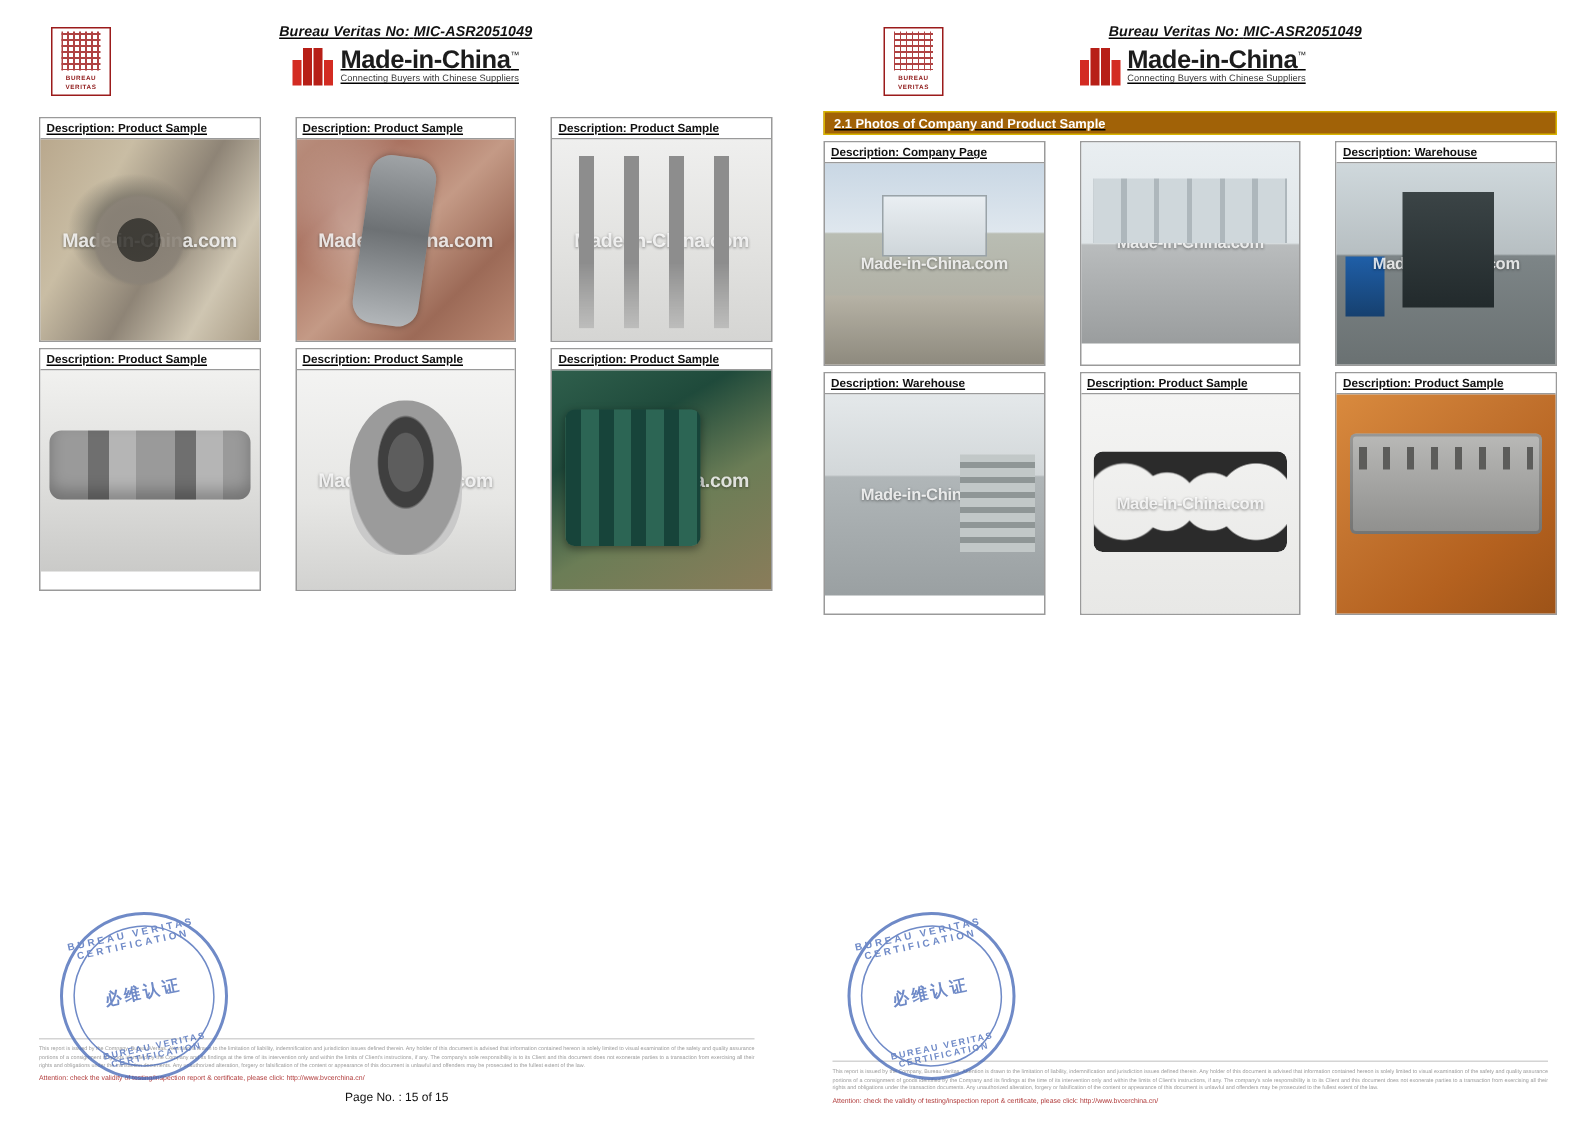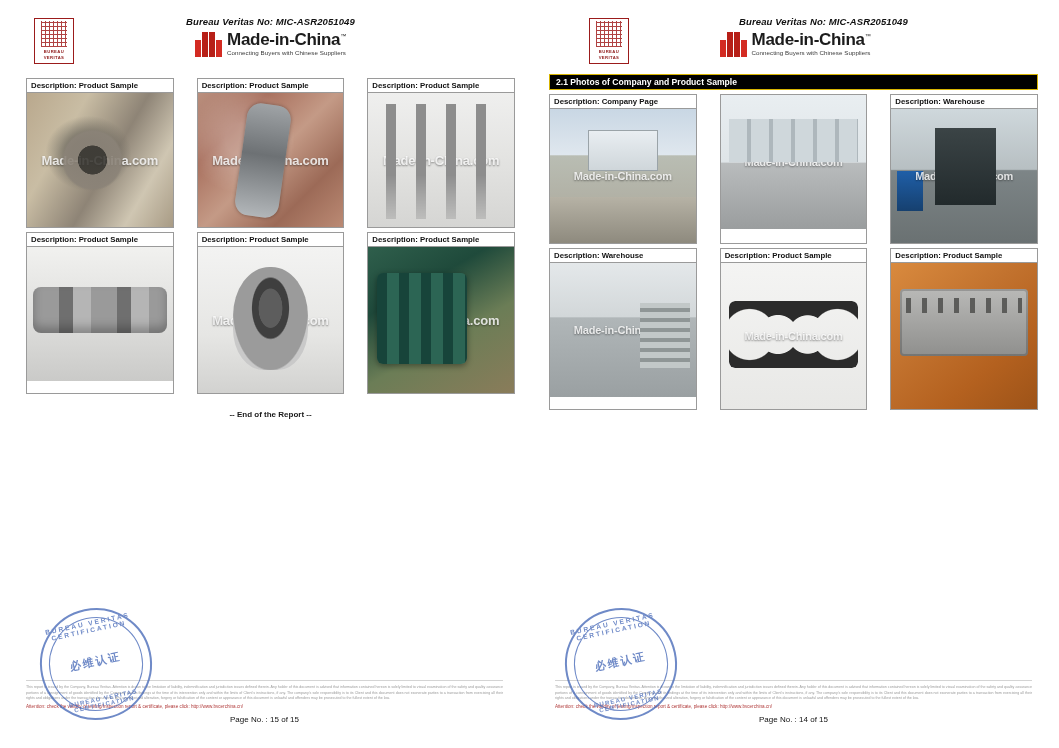--- a/index.html
+++ b/index.html
@@ -18,20 +18,21 @@
     display: flex;
     width: 1059px;
     height: 748px;
   }
   .page {
     position: relative;
     width: 529px;
     height: 748px;
     box-sizing: border-box;
     background: #ffffff;
+    text-decoration: underline;
   }
   .page.left { padding: 12px 14px 0 26px; }
   .page.right { padding: 12px 20px 0 20px; }
 
   
   .page-header {
     position: relative;
     height: 62px;
   }
   .bv-logo {
@@ -119,21 +120,21 @@
   }
 
   
   .section-title {
     font-size: 10px;
     font-weight: bold;
     color: #111;
     margin: 2px 0 4px 0;
   }
   .subsection-bar {
-    background: #000000;
+    background: #a16207;
     color: #ffffff;
     font-size: 8.6px;
     font-weight: bold;
     padding: 2px 6px;
     border: 1px solid #d8b400;
     box-sizing: border-box;
   }
 
   
   .grid {
@@ -341,21 +342,21 @@
     font-size: 8px;
     font-weight: bold;
     color: #1a1a1a;
     margin-top: 16px;
   }
   .footer {
     position: absolute;
     left: 0;
     right: 0;
     bottom: 0;
-    padding: 0 26px 24px 26px;
+    padding: 0 26px 12px 26px;
     box-sizing: border-box;
   }
   .legal {
     font-size: 3.6px;
     line-height: 5.2px;
     color: #9b9b9b;
     text-align: justify;
     border-top: 1px solid #d4d4d4;
     padding-top: 4px;
   }
@@ -487,21 +488,20 @@
 
       <div class="cell">
         <div class="caption">Description: Product Sample</div>
         <div class="photo img-engine" style="height:146px">
           <div class="wm">Made-in-China.com</div>
         </div>
       </div>
 
     </div>
 
-    <div class="end-report">-- End of the Report --</div>
 
     <div class="footer">
       <div class="legal">This report is issued by the Company, Bureau Veritas. Attention is drawn to the limitation of liability, indemnification and jurisdiction issues defined therein. Any holder of this document is advised that information contained hereon is solely limited to visual examination of the safety and quality assurance portions of a consignment of goods identified by the Company and its findings at the time of its intervention only and within the limits of Client's instructions, if any. The company's sole responsibility is to its Client and this document does not exonerate parties to a transaction from exercising all their rights and obligations under the transaction documents. Any unauthorized alteration, forgery or falsification of the content or appearance of this document is unlawful and offenders may be prosecuted to the fullest extent of the law.</div>
       <div class="verify">Attention: check the validity of testing/inspection report &amp; certificate, please click: http://www.bvcerchina.cn/</div>
       <div class="page-no">Page No. : 15 of 15</div>
     </div>
 
     <div class="stamp">
       <div class="st-txt">BUREAU VERITAS CERTIFICATION</div>
       <div class="st-mid">必维认证</div>
@@ -579,21 +579,20 @@
         <div class="photo small img-head" style="height:146px">
           <div class="wm">Made-in-China.com</div>
         </div>
       </div>
 
     </div>
 
     <div class="footer">
       <div class="legal">This report is issued by the Company, Bureau Veritas. Attention is drawn to the limitation of liability, indemnification and jurisdiction issues defined therein. Any holder of this document is advised that information contained hereon is solely limited to visual examination of the safety and quality assurance portions of a consignment of goods identified by the Company and its findings at the time of its intervention only and within the limits of Client's instructions, if any. The company's sole responsibility is to its Client and this document does not exonerate parties to a transaction from exercising all their rights and obligations under the transaction documents. Any unauthorized alteration, forgery or falsification of the content or appearance of this document is unlawful and offenders may be prosecuted to the fullest extent of the law.</div>
       <div class="verify">Attention: check the validity of testing/inspection report &amp; certificate, please click: http://www.bvcerchina.cn/</div>
-      <div class="page-no">Page No. : 14 of 15</div>
     </div>
 
     <div class="stamp" style="left:36px">
       <div class="st-txt">BUREAU VERITAS CERTIFICATION</div>
       <div class="st-mid">必维认证</div>
       <div class="st-txt2">BUREAU VERITAS CERTIFICATION</div>
     </div>
   </div>
 
 </div>

